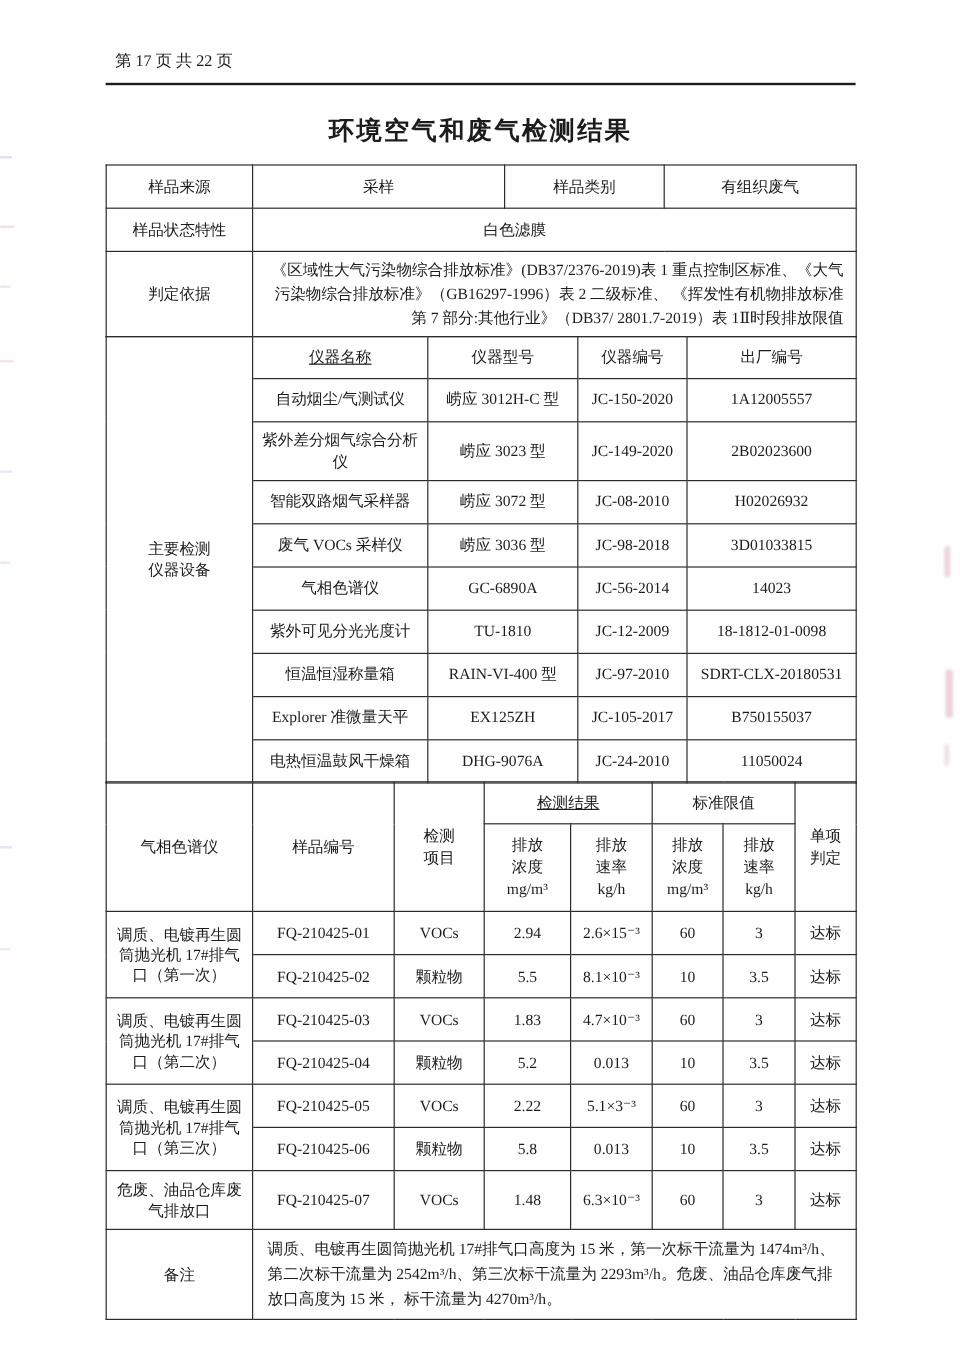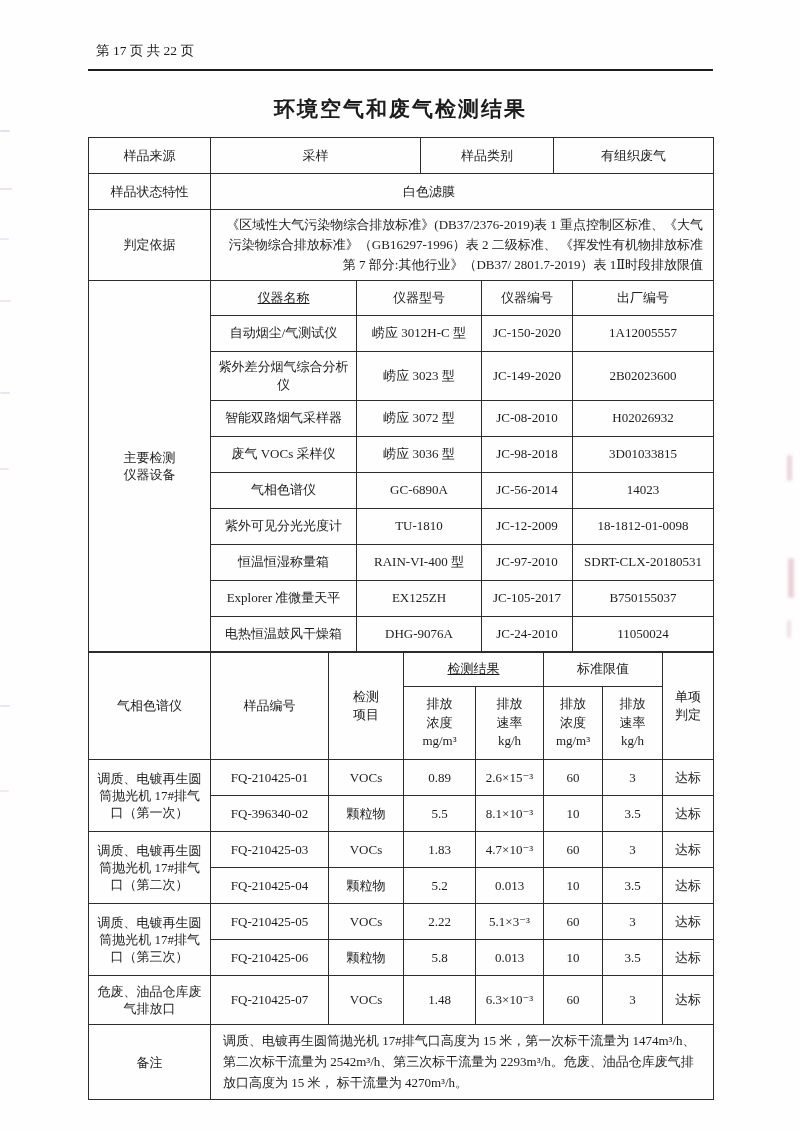--- a/index.html
+++ b/index.html
@@ -213,28 +213,28 @@
 mg/m³</td>
         <td class="pre subhead">排放
 速率
 kg/h</td>
       </tr>
 
       <tr>
         <td rowspan="2">调质、电镀再生圆筒抛光机 17#排气口（第一次）</td>
         <td class="h31">FQ-210425-01</td>
         <td>VOCs</td>
-        <td>0.89</td>
+        <td>2.94</td>
         <td>2.6×15⁻³</td>
         <td>60</td>
         <td>3</td>
         <td>达标</td>
       </tr>
       <tr>
-        <td class="h31">FQ-396340-02</td>
+        <td class="h31">FQ-210425-02</td>
         <td>颗粒物</td>
         <td>5.5</td>
         <td>8.1×10⁻³</td>
         <td>10</td>
         <td>3.5</td>
         <td>达标</td>
       </tr>
 
       <tr>
         <td rowspan="2">调质、电镀再生圆筒抛光机 17#排气口（第二次）</td>

